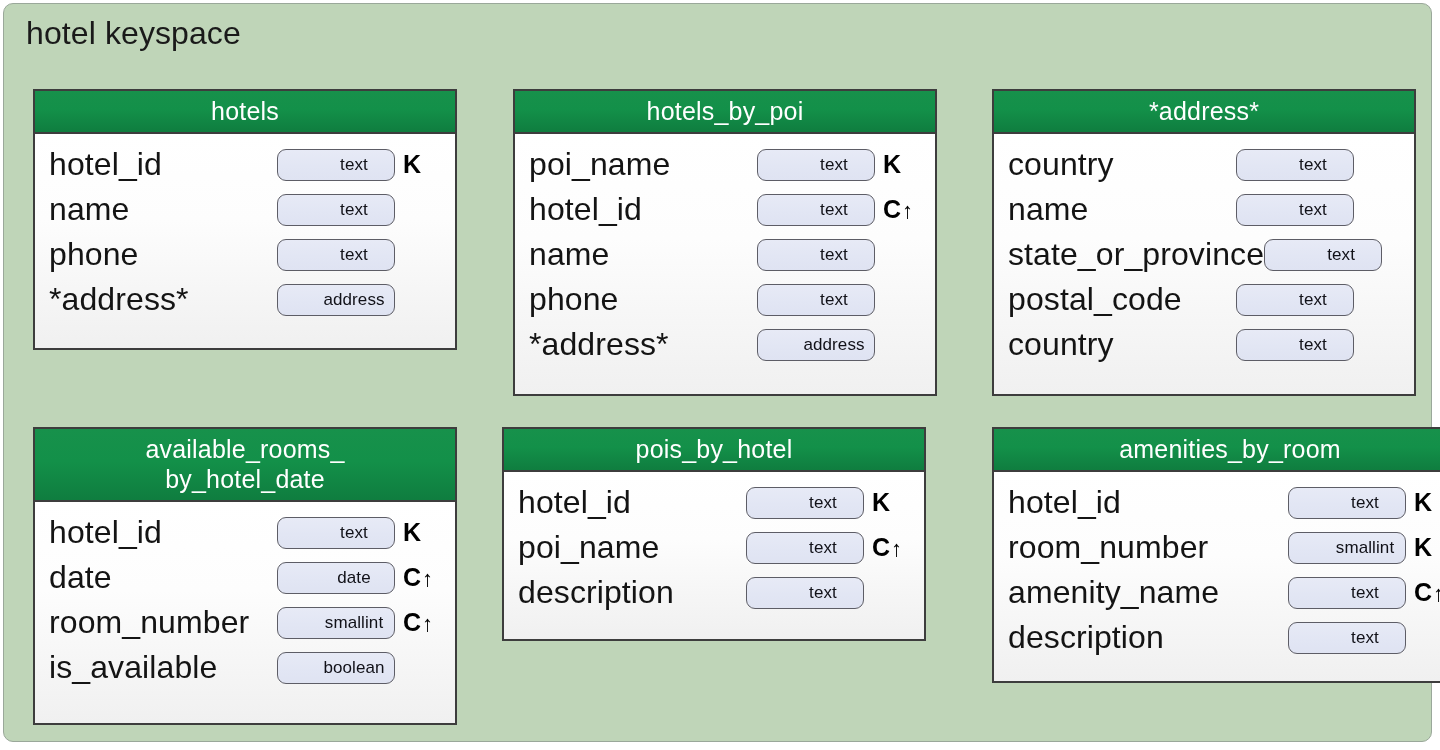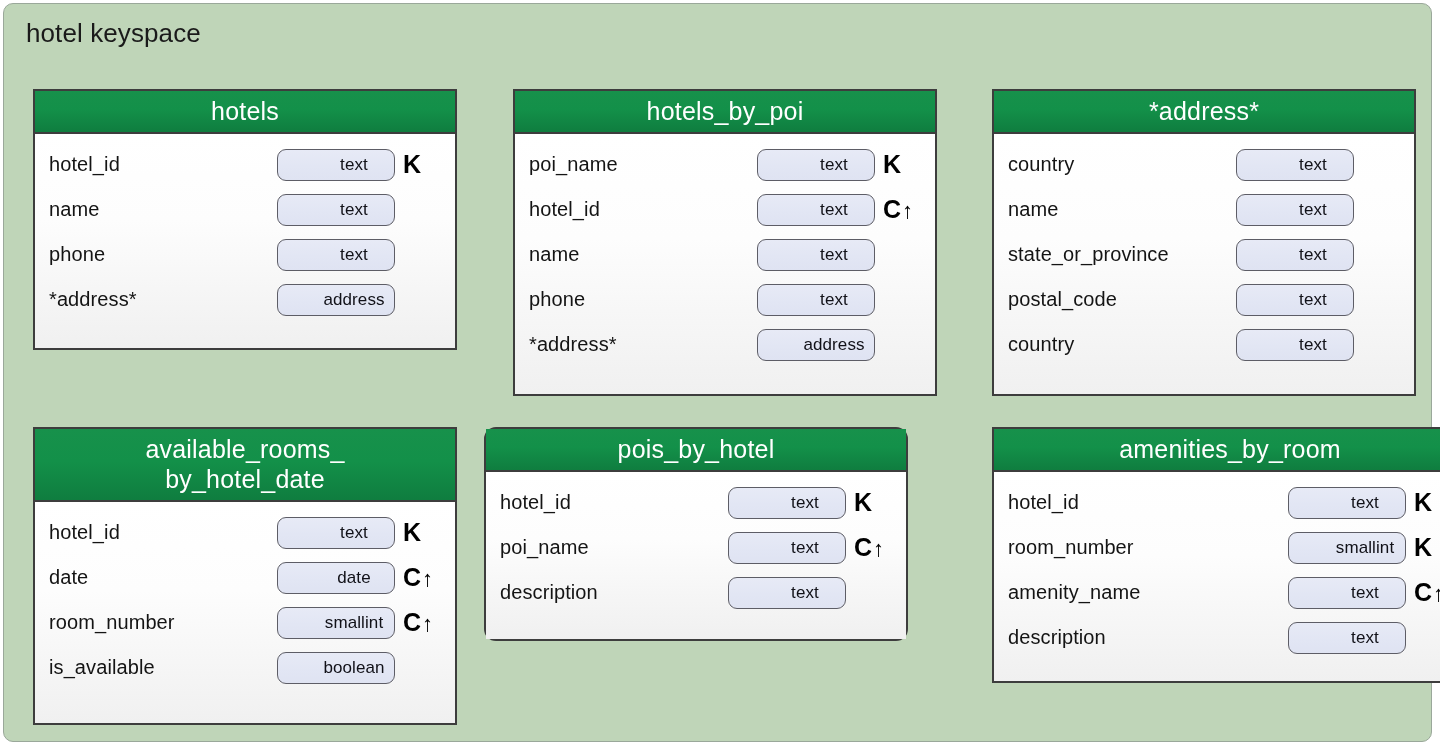--- a/index.html
+++ b/index.html
@@ -29,21 +29,21 @@
     box-sizing: border-box;
     background: #bfd5b8;
     border: 1.5px solid #9aa89a;
     border-radius: 10px;
   }
 
   .keyspace-title {
     position: absolute;
     left: 22px;
     top: 13px;
-    font-size: 26px;
+    font-size: 32px;
     line-height: 32px;
     color: #1a1a1a;
     letter-spacing: 0.1px;
     white-space: nowrap;
   }
 
   
   .card {
     position: absolute;
     box-sizing: border-box;
@@ -76,21 +76,21 @@
 
   
   .field-row {
     display: flex;
     align-items: center;
     height: 45px;
   }
 
   .field-name {
     flex: 1 1 auto;
-    font-size: 20px;
+    font-size: 32px;
     line-height: 29px;
     color: #141414;
     white-space: nowrap;
     letter-spacing: 0.1px;
   }
 
   .type-pill {
     flex: 0 0 auto;
     box-sizing: border-box;
     width: 118px;
@@ -123,21 +123,21 @@
   }
   .key-marker.empty { visibility: hidden; }
 
   
   #card-hotels              { left: 29px;  top: 85px;  width: 424px; height: 261px; }
   #card-hotels .type-pill   { margin-right: 0px; }
 
   #card-hotels-by-poi       { left: 509px; top: 85px;  width: 424px; height: 307px; }
   #card-address             { left: 988px; top: 85px;  width: 424px; height: 307px; }
   #card-available-rooms     { left: 29px;  top: 423px; width: 424px; height: 298px; }
-  #card-pois-by-hotel       { left: 480px; top: 423px; width: 424px; height: 214px; border-radius: 12px; }
+  #card-pois-by-hotel       { left: 498px; top: 423px; width: 424px; height: 214px; }
   #card-amenities-by-room   { left: 988px; top: 423px; width: 476px; height: 256px; }
 
   
   #card-address .field-name { flex: 1 1 auto; }
 </style>
 </head>
 <body>
 
 <div id="canvas">
 

